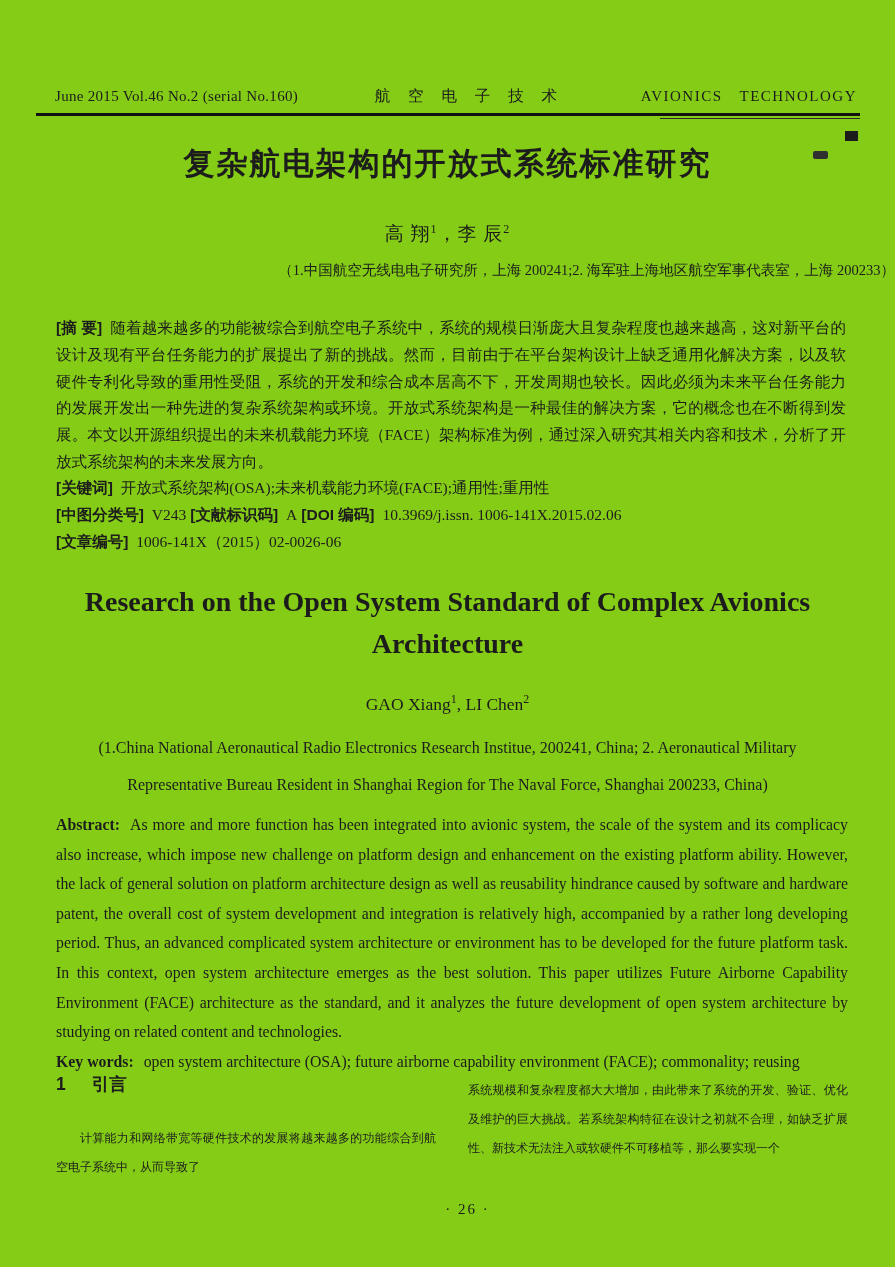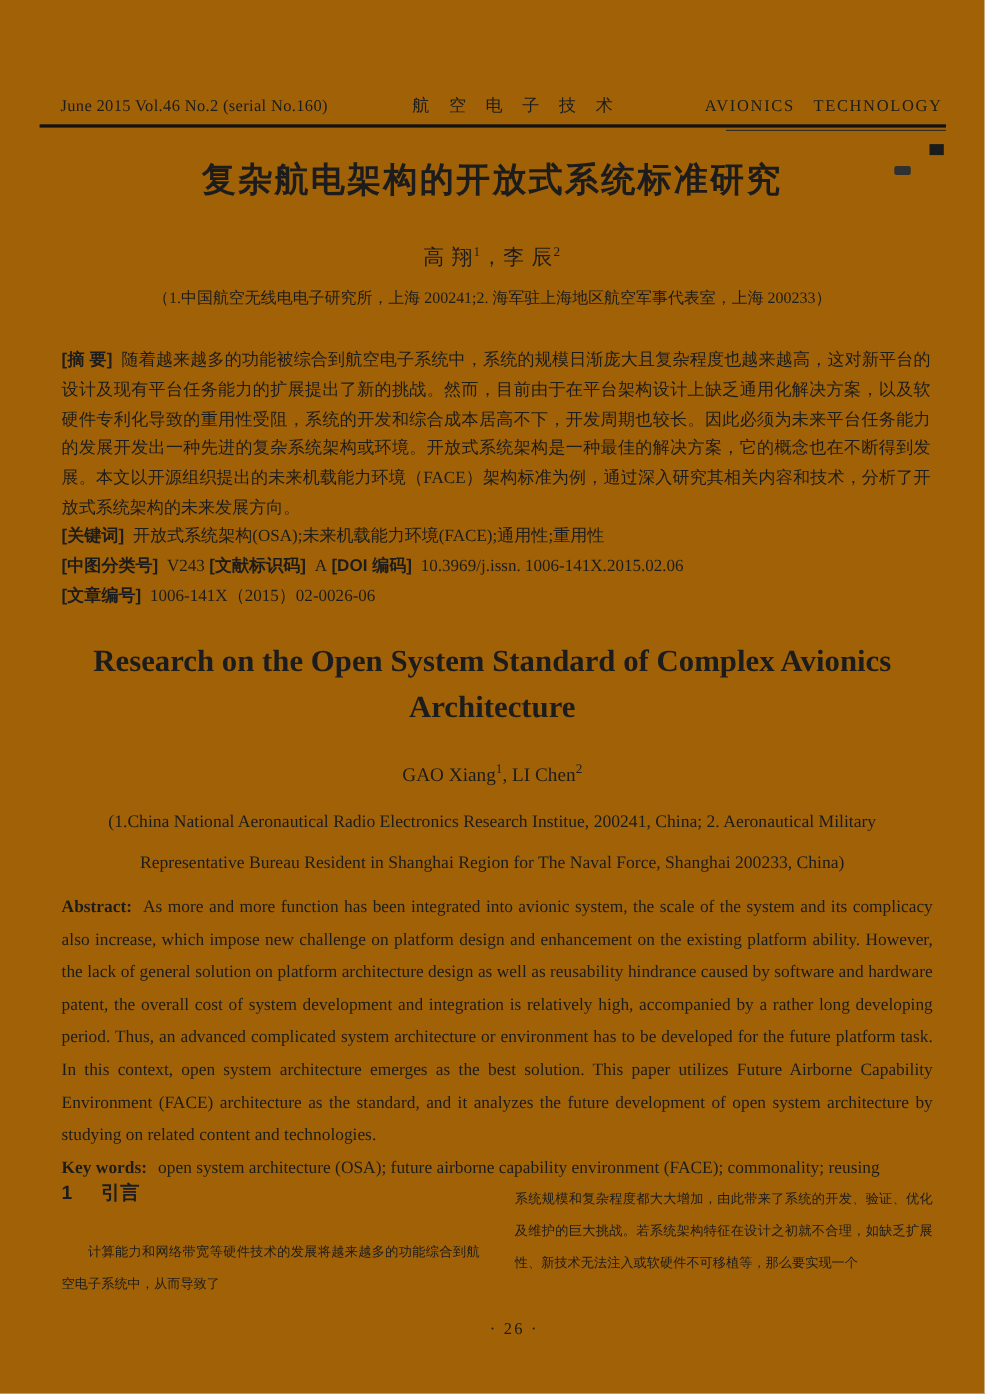--- a/index.html
+++ b/index.html
@@ -1,18 +1,18 @@
 <!DOCTYPE html>
 <html><head>
 <meta charset="utf-8">
 <style>
   html,body { margin:0; padding:0; background:#e8e8e6; }
   .page {
     position:relative; width:895px; height:1267px; margin:0 auto;
-    background:#a16207; color:#1c1c1c; overflow:hidden;
+    background:#84cc16; color:#1c1c1c; overflow:hidden;
     font-family:"Liberation Serif","DejaVu Serif",serif;
   }
   
   .rhead {
     position:absolute; top:86px; left:55px; right:38px;
     display:flex; justify-content:space-between; align-items:baseline;
     font-size:15px;
   }
   .h-left  { letter-spacing:0.3px; }
   .h-center{ letter-spacing:7px; font-size:15.5px; }
@@ -28,21 +28,21 @@
     position:absolute; top:143px; left:0; width:100%; margin:0;
     text-align:center; font-family:"Liberation Sans","DejaVu Sans",sans-serif;
     font-weight:bold; font-size:31px; letter-spacing:2px;
   }
   .authors-cn {
     position:absolute; top:221px; width:100%; text-align:center;
     font-size:19px; letter-spacing:1px;
   }
   .authors-cn sup, .authors-en sup { font-size:12px; }
   .affil-cn {
-    position:absolute; top:261px; width:100%; text-align:center; font-size:14.5px;
+    position:absolute; top:261px; width:100%; text-align:right; font-size:14.5px;
   }
 
   
   .abstract-cn {
     position:absolute; top:315px; left:56px; width:790px; margin:0;
     font-size:15.5px; line-height:26.8px; text-align:justify;
   }
   .abstract-cn b, .meta b {
     font-family:"Liberation Sans","DejaVu Sans",sans-serif; font-weight:bold;
     margin-right:8px;

